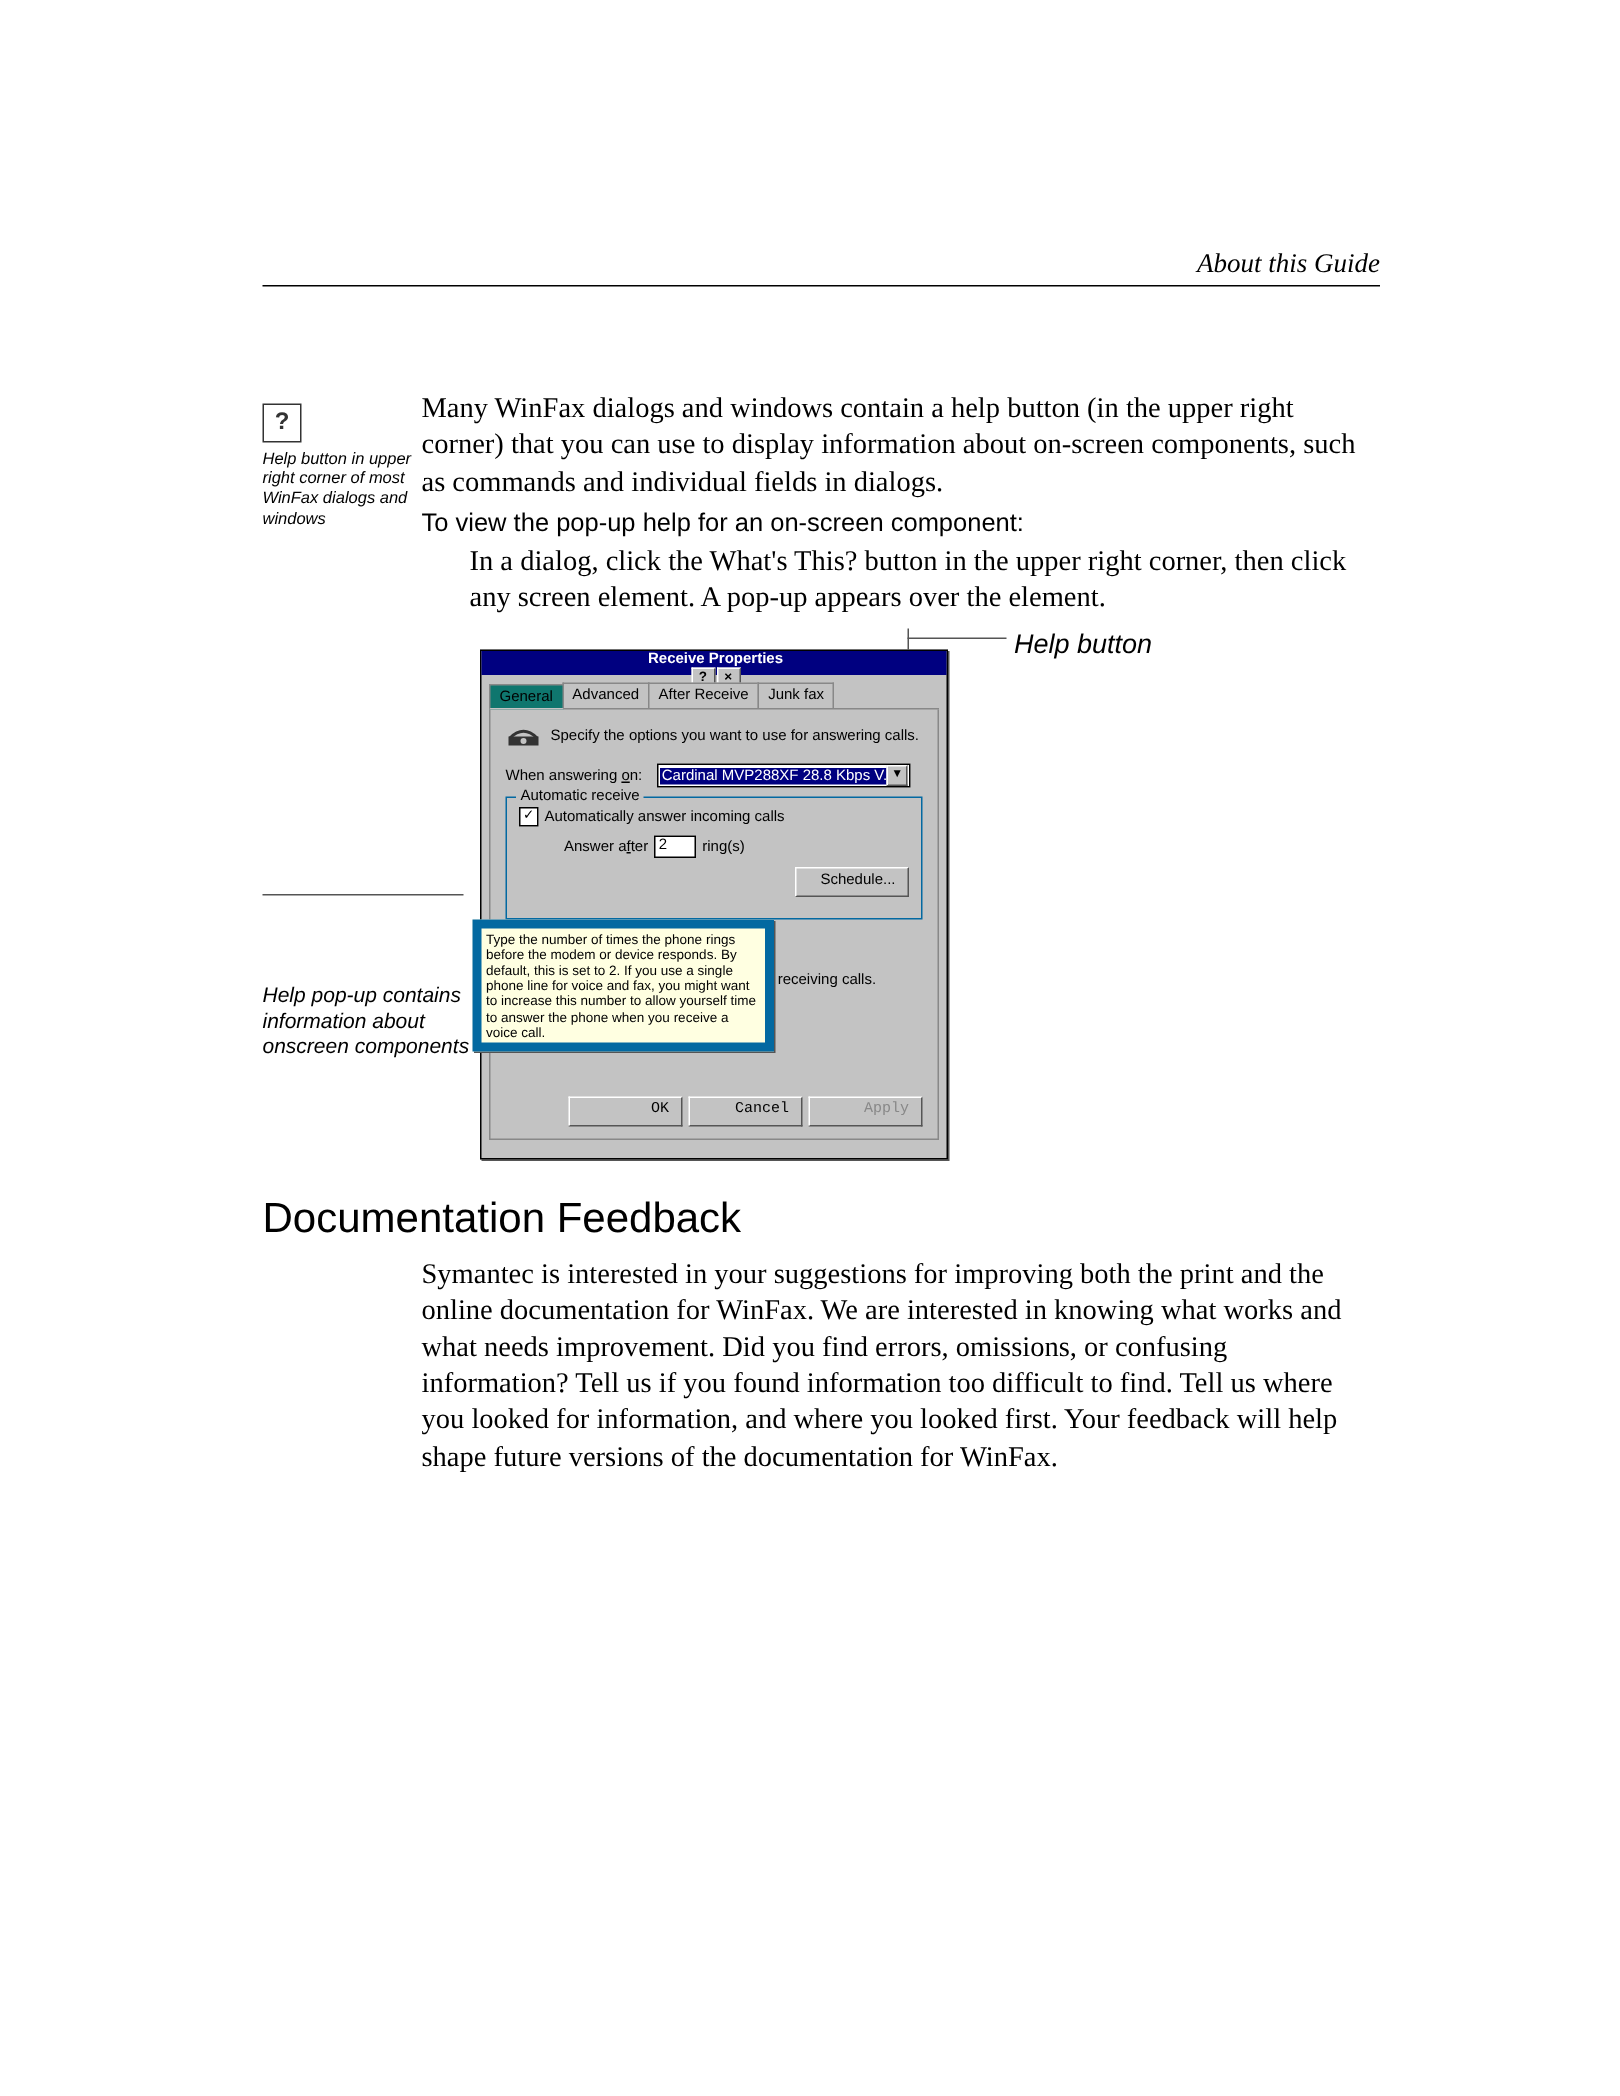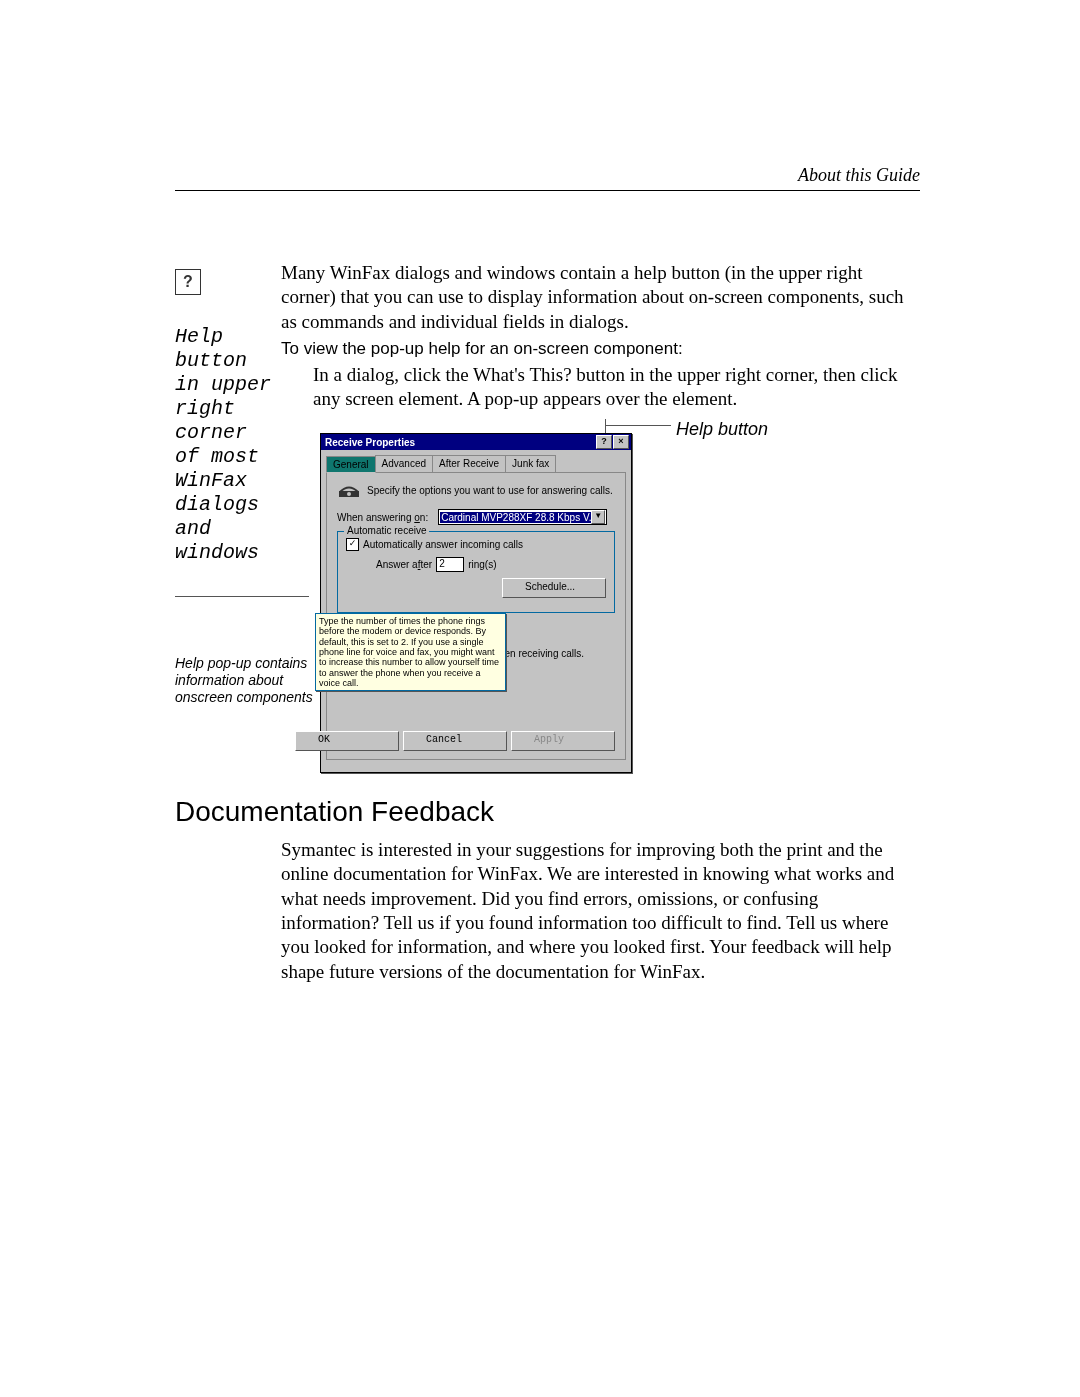--- a/index.html
+++ b/index.html
@@ -50,25 +50,24 @@
     text-align: center;
     line-height: 24px;
     background: #fff;
     color: #333;
   }
   .side-note-1 {
     position: absolute;
     left: 175px;
     top: 300px;
     width: 100px;
-    font-family: Liberation Mono, monospace;
+    font-family: Liberation Sans, sans-serif;
     font-style: italic;
-    font-size: 20px;
+    font-size: 11px;
     line-height: 1.2;
-    margin-top: 25px;
   }
   .body-p {
     position: absolute;
     left: 281px;
     width: 640px;
     font-size: 19px;
     line-height: 1.28;
   }
   .p1 { top: 261px; }
   .p2 {
@@ -138,20 +137,21 @@
   .titlebar {
     background: #000080;
     color: #fff;
     height: 16px;
     padding: 0 2px 0 4px;
     font-size: 10px;
     font-weight: 700;
     display: flex;
     align-items: center;
     justify-content: space-between;
+    flex-direction: column;
   }
   .titlebar .tbtns { display: flex; gap: 1px; }
   .tbtn {
     width: 14px;
     height: 12px;
     background: #c3c3c3;
     border: 1px solid #fff;
     border-right-color: #555;
     border-bottom-color: #555;
     color: #000;
@@ -260,32 +260,32 @@
     margin: 0 4px;
   }
   .winbtn {
     min-width: 58px;
     height: 18px;
     background: #c3c3c3;
     border: 1px solid #fff;
     border-right-color: #555;
     border-bottom-color: #555;
     font-size: 10px;
-    padding: 0 22px;
-    text-align: left;
+    padding: 0 8px;
+    text-align: right;
     line-height: 16px;
   }
   .winbtn.disabled { color: #888; }
   .popup-tip {
     position: absolute;
     left: -12px;
     top: 140px;
     width: 183px;
     background: #ffffe1;
-    border: 1px solid #0369a1;
+    border: 6px solid #0369a1;
     font-size: 9px;
     padding: 2px 3px;
     line-height: 1.15;
     box-shadow: 1px 1px 0 #555;
     z-index: 5;
   }
   .btnrow {
     position: absolute;
     right: 10px;
     bottom: 8px;

